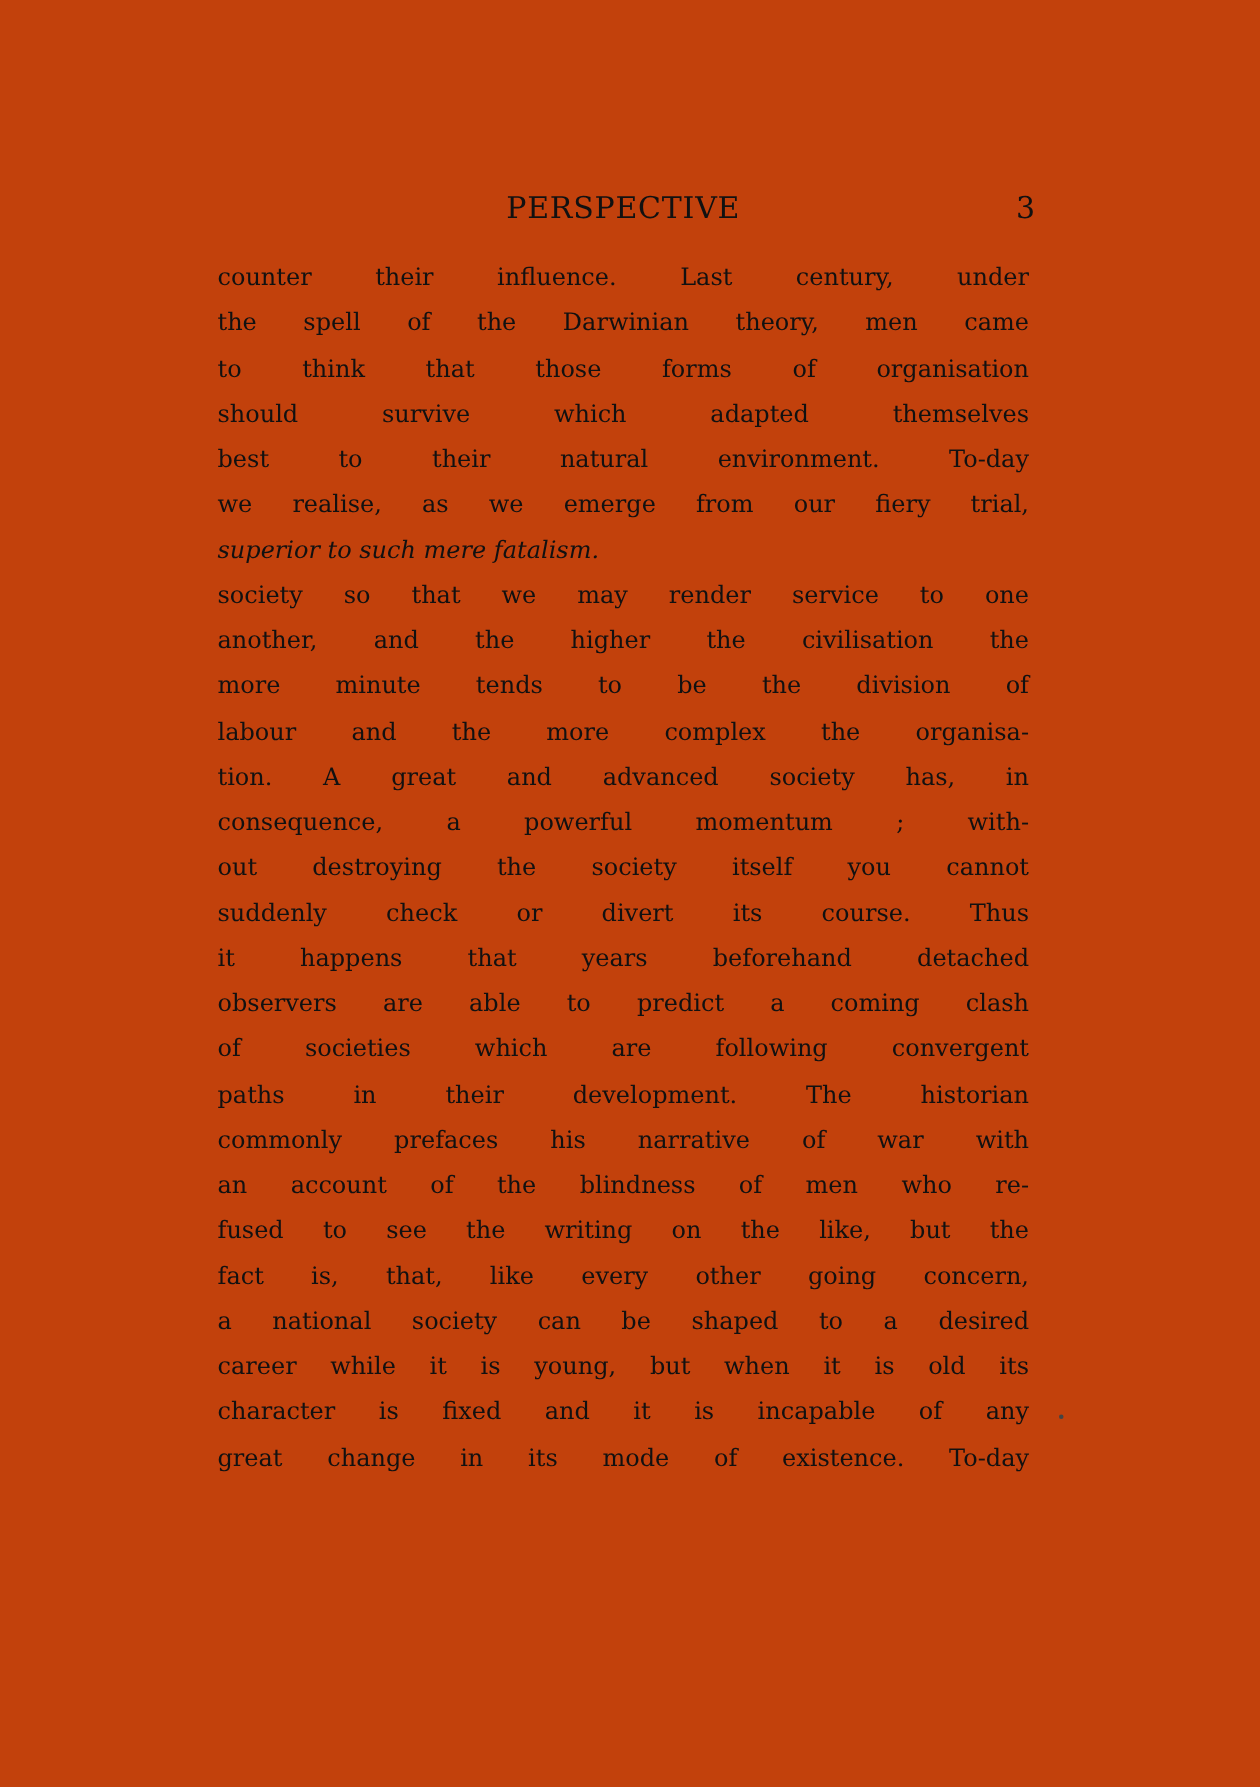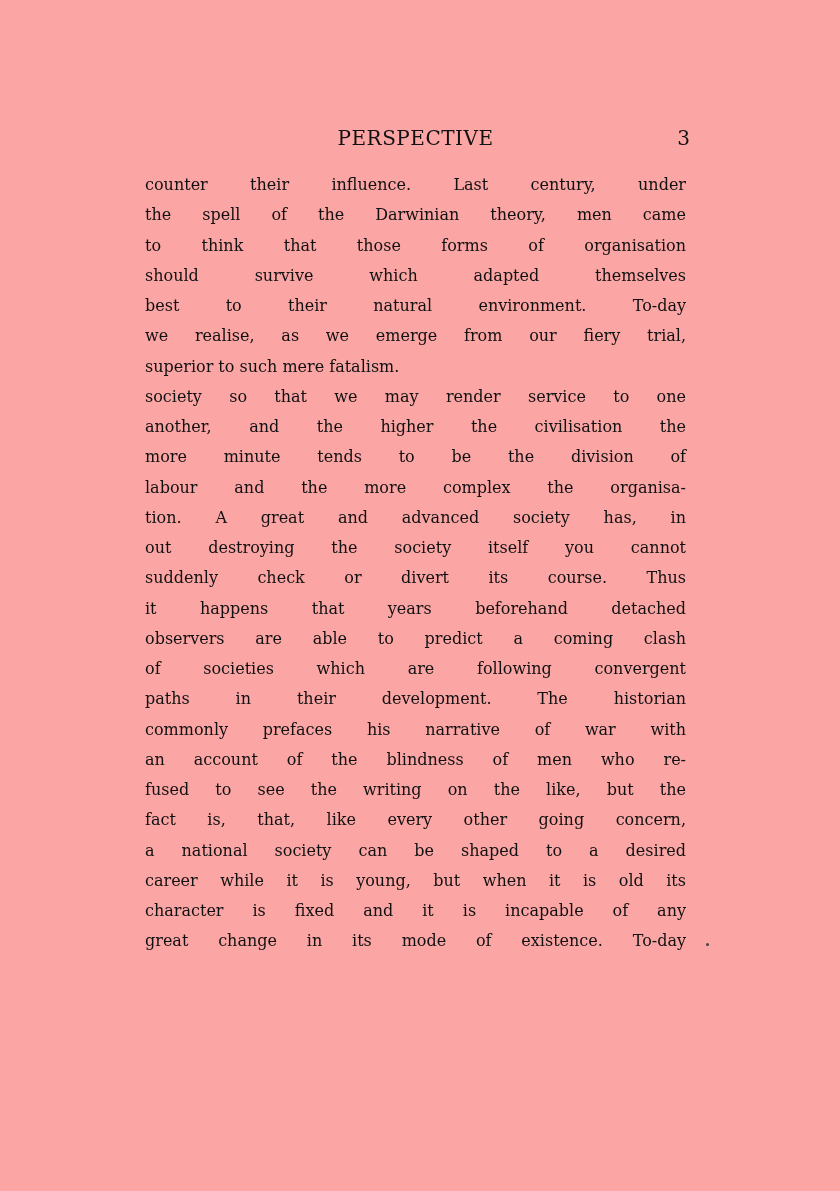--- a/index.html
+++ b/index.html
@@ -1,19 +1,19 @@
 <!DOCTYPE html>
 <html><head>
 <meta charset="utf-8">
 <style>
   html, body { margin: 0; padding: 0; background: #ffffff; }
   body { width: 840px; height: 1191px; position: relative; overflow: hidden; }
   .page {
     position: absolute; left: 0; top: 0; width: 840px; height: 1191px;
-    background: #fca5a5;
+    background: #c2410c;
   }
   .running-head {
     position: absolute; left: 145px; top: 126px; width: 541px; height: 30px;
     font-family: "DejaVu Serif", "Liberation Serif", serif;
     font-size: 20px; color: #111;
   }
   .running-title {
     position: absolute; left: 0; right: 0; text-align: center; top: 0;
     letter-spacing: 0.5px; padding-left: 0px;
   }
@@ -22,21 +22,21 @@
   }
   .body-text {
     position: absolute; left: 145px; top: 170px; width: 541px;
     font-family: "DejaVu Serif", "Liberation Serif", serif;
     font-size: 16px; line-height: 30.25px; color: #111;
   }
   .line {
     display: block; height: 30.25px; white-space: nowrap;
     text-align: justify; text-align-last: justify;
   }
-  .line.last { text-align-last: left; }
+  .line.last { text-align-last: left; font-style: italic; }
   .line.indent { padding-left: 28px; }
   .stray-mark {
     position: absolute; left: 706px; top: 943px; width: 3px; height: 3px;
     background: #444; border-radius: 50%;
   }
 </style>
 </head>
 <body>
 
 <div class="page">
@@ -56,20 +56,21 @@
       <span class="line">we realise, as we emerge from our fiery trial,</span>
       <span class="line last">superior to such mere fatalism.</span>
     </div>
 
     <div>
       <span class="line">society so that we may render service to one</span>
       <span class="line">another, and the higher the civilisation the</span>
       <span class="line">more minute tends to be the division of</span>
       <span class="line">labour and the more complex the organisa-</span>
       <span class="line">tion.  A great and advanced society has, in</span>
+      <span class="line">consequence, a powerful momentum ; with-</span>
       <span class="line">out destroying the society itself you cannot</span>
       <span class="line">suddenly check or divert its course.  Thus</span>
       <span class="line">it happens that years beforehand detached</span>
       <span class="line">observers are able to predict a coming clash</span>
       <span class="line">of societies which are following convergent</span>
       <span class="line">paths in their development.  The historian</span>
       <span class="line">commonly prefaces his narrative of war with</span>
       <span class="line">an account of the blindness of men who re-</span>
       <span class="line">fused to see the writing on the like, but the</span>
       <span class="line">fact is, that, like every other going concern,</span>

